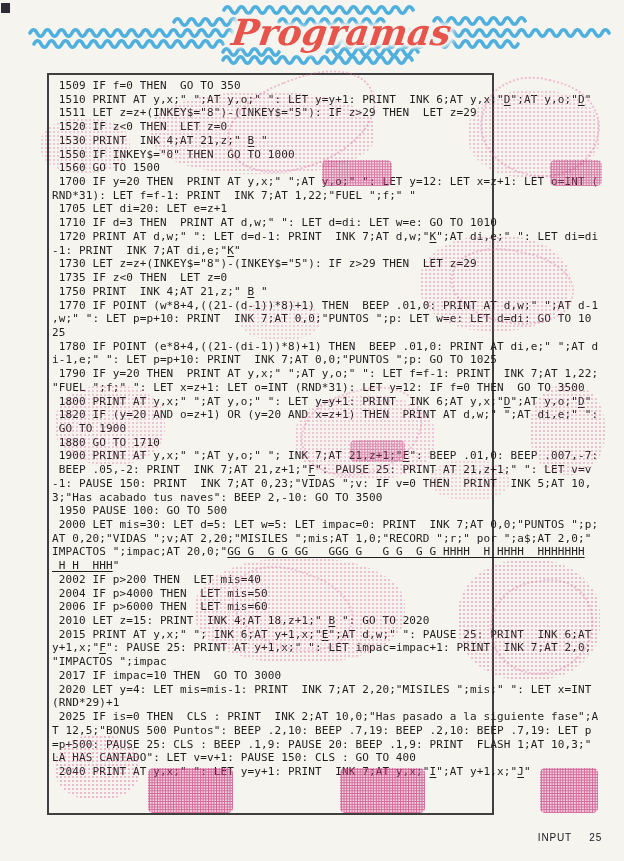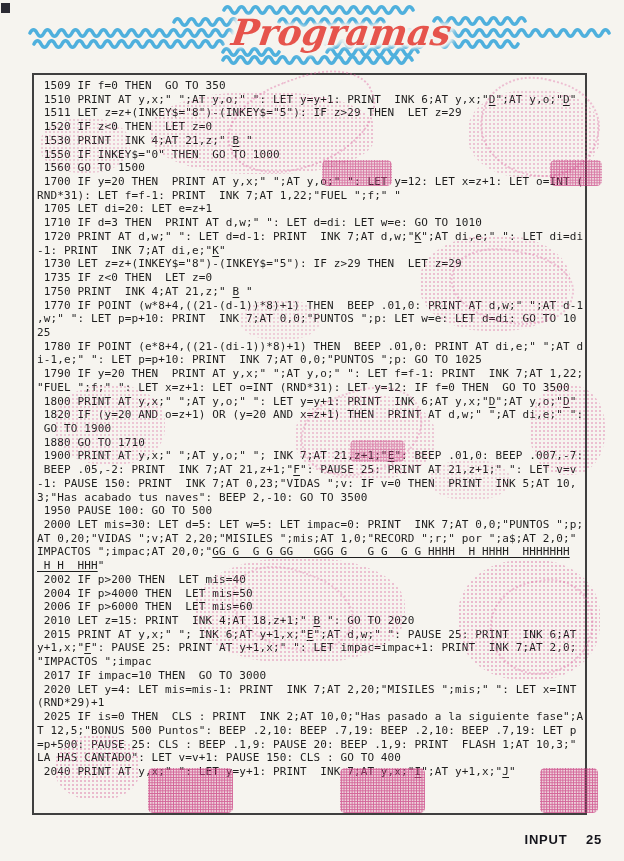--- a/index.html
+++ b/index.html
@@ -23,22 +23,22 @@
     font-size:36px; line-height:44px;
     color:#e6544c;
     transform:skewX(-8deg);
     text-shadow:
       -3px 0 3px #f6f4ef, 3px 0 3px #f6f4ef,
       0 -3px 3px #f6f4ef, 0 3px 3px #f6f4ef,
       -6px 0 5px #f6f4ef, 6px 0 5px #f6f4ef;
     z-index:3;
   }
   .code-box{
-    position:absolute; left:32px; top:73px;
-    width:555px; height:742px;
+    position:absolute; left:47px; top:73px;
+    width:447px; height:742px;
     border:2px solid #3f3f3f;
     box-sizing:border-box;
     z-index:1;
   }
   .code{
     position:absolute; left:3px; top:4px; margin:0;
     font-family:"DejaVu Sans Mono", monospace;
     font-size:11px; line-height:13.72px;
     letter-spacing:0.12px;
     white-space:pre;
@@ -46,21 +46,21 @@
     z-index:2;
   }
   .code .udg{
     text-decoration:underline;
     text-decoration-thickness:1px;
     text-underline-offset:2px;
   }
   .footer{
     position:absolute; top:832px; right:22px;
     font-family:"Liberation Sans", sans-serif;
-    font-weight:bold; font-size:13px;
+    font-weight:normal; font-size:10px;
     color:#15151c; letter-spacing:0.8px;
   }
   .footer span{ margin-left:14px; }
   .deco{ position:absolute; pointer-events:none; z-index:2; }
   .deco.dots{
     background-image:radial-gradient(circle, rgba(214,90,150,0.9) 0.7px, rgba(214,90,150,0) 1.1px);
     background-size:4px 4px;
     border-radius:45%;
   }
   .deco.stamp{

